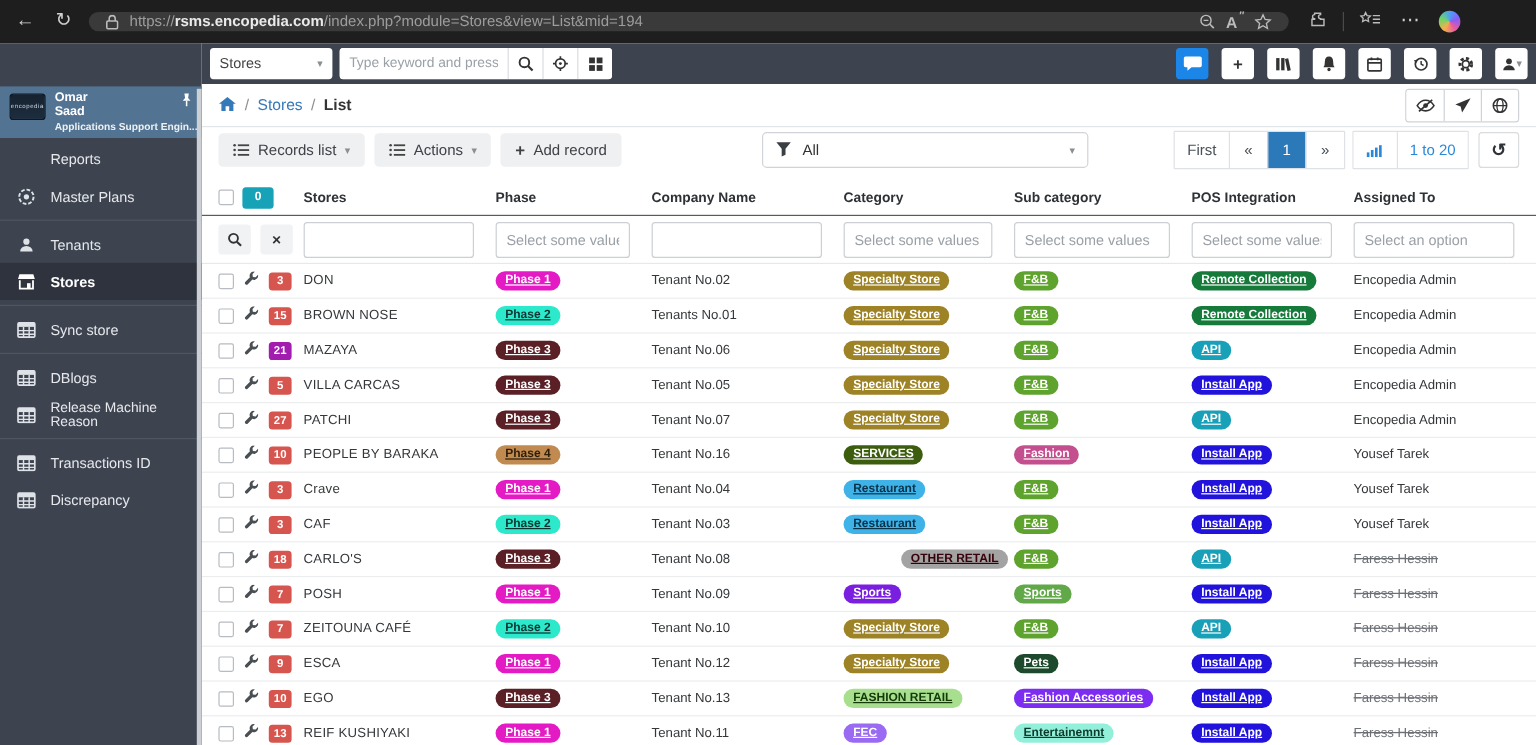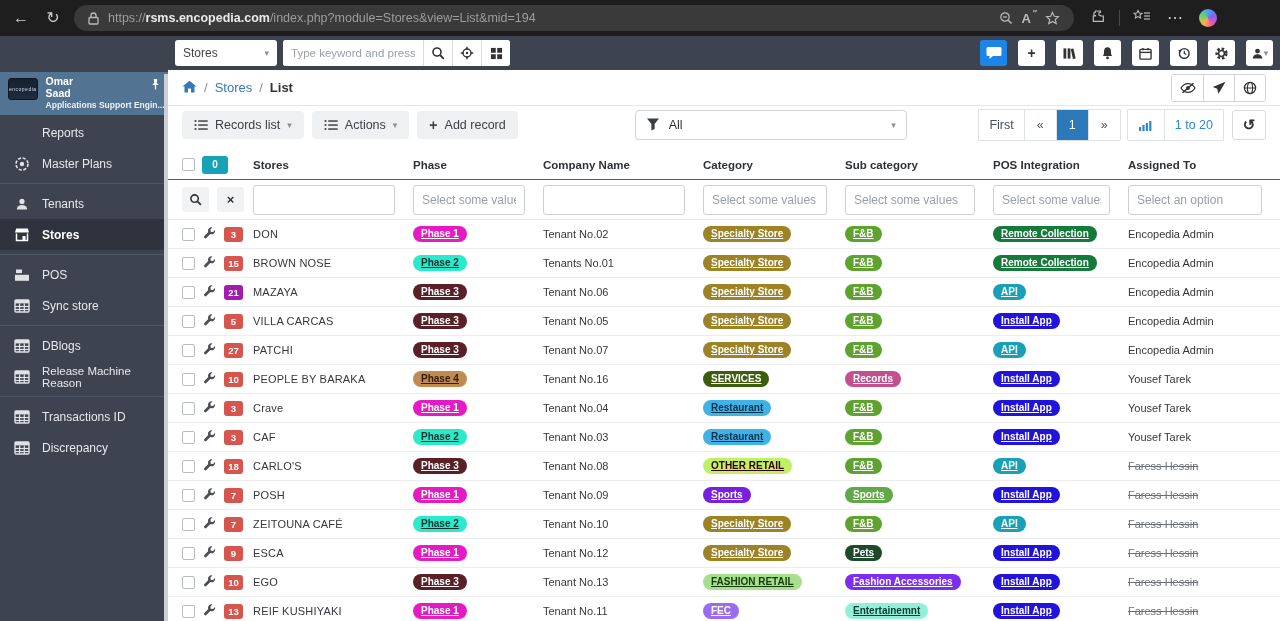--- a/index.html
+++ b/index.html
@@ -1,21 +1,21 @@
 <!DOCTYPE html>
 <html><head>
 <meta charset="utf-8">
 <style>
   * { box-sizing: border-box; margin: 0; padding: 0; }
   html,body { width:1280px; height:621px; overflow:hidden; font-family:"Liberation Sans", sans-serif; background:#fff; }
 
   
   .browser-bar { height:36px; background:#1e1e1e; display:flex; align-items:center; padding:0 10px; gap:10px; }
   .bicon { color:#cfcfcf; font-size:16px; line-height:1; width:22px; text-align:center; cursor:default; }
-  .url-pill { height:26px; width:1000px; background:#3a3a3a; border-radius:13px; display:flex; align-items:center; padding:0 14px; gap:9px; }
+  .url-pill { height:16px; width:1000px; background:#3a3a3a; border-radius:13px; display:flex; align-items:center; padding:0 14px; gap:9px; }
   .url-text { font-size:12.5px; color:#9d9d9d; white-space:nowrap; overflow:hidden; flex:1; }
   .url-text b { color:#eaeaea; font-weight:bold; }
   .pill-ic { display:flex; align-items:center; }
   .read-aloud { color:#bbb; font-size:13px; font-weight:bold; position:relative; padding-right:5px;}
   .read-aloud::after { content:"\2033"; position:absolute; top:-3px; right:-1px; font-size:9px; }
   .chrome-right { display:flex; align-items:center; gap:13px; margin-left:6px; }
   .vdiv { width:1px; height:16px; background:#4a4a4a; }
   .copilot { width:18px; height:18px; border-radius:50%; background:conic-gradient(#4ba0f4,#8a5cf5,#e85aa0,#f4b04a,#6fd46a,#4ba0f4); }
 
   .app-wrap { display:flex; height:585px; }
@@ -186,29 +186,20 @@
               <path d="M2.5 6.5 V13.5 H13.5 V6.5" fill="none" stroke="#fff" stroke-width="1.5"></path>
               <rect x="8.5" y="9" width="3" height="4.5" fill="#fff"></rect>
             </svg>
           </span>
         <span>Stores</span>
       </div>
       <div class="sb-div"></div>
       <div class="mi">
         <span class="mi-ic">
             <svg width="16" height="14" viewBox="0 0 16 14">
-              <rect x="2" y="1.5" width="6" height="3.6" fill="#dfe3e8"></rect>
-              <rect x="1" y="6.8" width="14" height="6" fill="#dfe3e8"></rect>
-            </svg>
-          </span>
-        <span>POS</span>
-      </div>
-      <div class="mi">
-        <span class="mi-ic">
-            <svg width="16" height="14" viewBox="0 0 16 14">
               <rect x="1" y="1" width="14" height="12" rx="1" fill="none" stroke="#dfe3e8" stroke-width="1.4"></rect>
               <rect x="1" y="1" width="14" height="3.4" fill="#dfe3e8"></rect>
               <line x1="1" y1="7.5" x2="15" y2="7.5" stroke="#dfe3e8" stroke-width="1.2"></line>
               <line x1="1" y1="10.5" x2="15" y2="10.5" stroke="#dfe3e8" stroke-width="1.2"></line>
               <line x1="5.6" y1="4.4" x2="5.6" y2="13" stroke="#dfe3e8" stroke-width="1.2"></line>
               <line x1="10.3" y1="4.4" x2="10.3" y2="13" stroke="#dfe3e8" stroke-width="1.2"></line>
             </svg>
           </span>
         <span>Sync store</span>
       </div>
@@ -567,21 +558,21 @@
       <span class="cb"></span>
       <span><svg width="13" height="13" viewBox="0 0 14 14">
                 <path d="M12.9 3.1 a3.7 3.7 0 0 1 -5 4.4 L3.6 11.9 a1.5 1.5 0 0 1 -2.1 -2.1 L5.7 5.5 a3.7 3.7 0 0 1 4.4 -5 L8 2.6 l.3 2.5 2.5 .3 z" fill="#4a4f54"></path>
               </svg></span>
       <span class="count-badge" style="background: rgb(214, 85, 79); color: rgb(255, 255, 255);">10</span>
     </span>
     <span class="store-name">PEOPLE BY BARAKA</span>
     <span><span class="badge" style="background: rgb(192, 138, 80); color: rgb(46, 29, 8);">Phase 4</span></span>
     <span>Tenant No.16</span>
     <span><span class="badge" style="background: rgb(60, 92, 14); color: rgb(255, 255, 255);">SERVICES</span></span>
-    <span><span class="badge" style="background: rgb(196, 79, 142); color: rgb(255, 255, 255);">Records</span></span>
+    <span><span class="badge" style="background: rgb(196, 79, 142); color: rgb(255, 255, 255);">Fashion</span></span>
     <span><span class="badge" style="background: rgb(33, 19, 220); color: rgb(255, 255, 255);">Install App</span></span>
     <span class="assigned">Yousef Tarek</span>
   </div>
 
   <div class="tgrid trow">
     <span class="r-controls">
       <span class="cb"></span>
       <span><svg width="13" height="13" viewBox="0 0 14 14">
                 <path d="M12.9 3.1 a3.7 3.7 0 0 1 -5 4.4 L3.6 11.9 a1.5 1.5 0 0 1 -2.1 -2.1 L5.7 5.5 a3.7 3.7 0 0 1 4.4 -5 L8 2.6 l.3 2.5 2.5 .3 z" fill="#4a4f54"></path>
               </svg></span>
@@ -617,21 +608,21 @@
     <span class="r-controls">
       <span class="cb"></span>
       <span><svg width="13" height="13" viewBox="0 0 14 14">
                 <path d="M12.9 3.1 a3.7 3.7 0 0 1 -5 4.4 L3.6 11.9 a1.5 1.5 0 0 1 -2.1 -2.1 L5.7 5.5 a3.7 3.7 0 0 1 4.4 -5 L8 2.6 l.3 2.5 2.5 .3 z" fill="#4a4f54"></path>
               </svg></span>
       <span class="count-badge" style="background: rgb(214, 85, 79); color: rgb(255, 255, 255);">18</span>
     </span>
     <span class="store-name">CARLO'S</span>
     <span><span class="badge" style="background: rgb(90, 32, 38); color: rgb(255, 255, 255);">Phase 3</span></span>
     <span>Tenant No.08</span>
-    <span><span class="badge" style="background: #bef264; color: rgb(55, 0, 11);">OTHER RETAIL</span></span>
+    <span><span class="badge" style="background: #a3a3a3; color: rgb(55, 0, 11); margin-left: 48px;">OTHER RETAIL</span></span>
     <span><span class="badge" style="background: rgb(94, 163, 45); color: rgb(255, 255, 255);">F&amp;B</span></span>
     <span><span class="badge" style="background: rgb(24, 160, 184); color: rgb(255, 255, 255);">API</span></span>
     <span class="assigned struck">Faress Hessin</span>
   </div>
 
   <div class="tgrid trow">
     <span class="r-controls">
       <span class="cb"></span>
       <span><svg width="13" height="13" viewBox="0 0 14 14">
                 <path d="M12.9 3.1 a3.7 3.7 0 0 1 -5 4.4 L3.6 11.9 a1.5 1.5 0 0 1 -2.1 -2.1 L5.7 5.5 a3.7 3.7 0 0 1 4.4 -5 L8 2.6 l.3 2.5 2.5 .3 z" fill="#4a4f54"></path>

